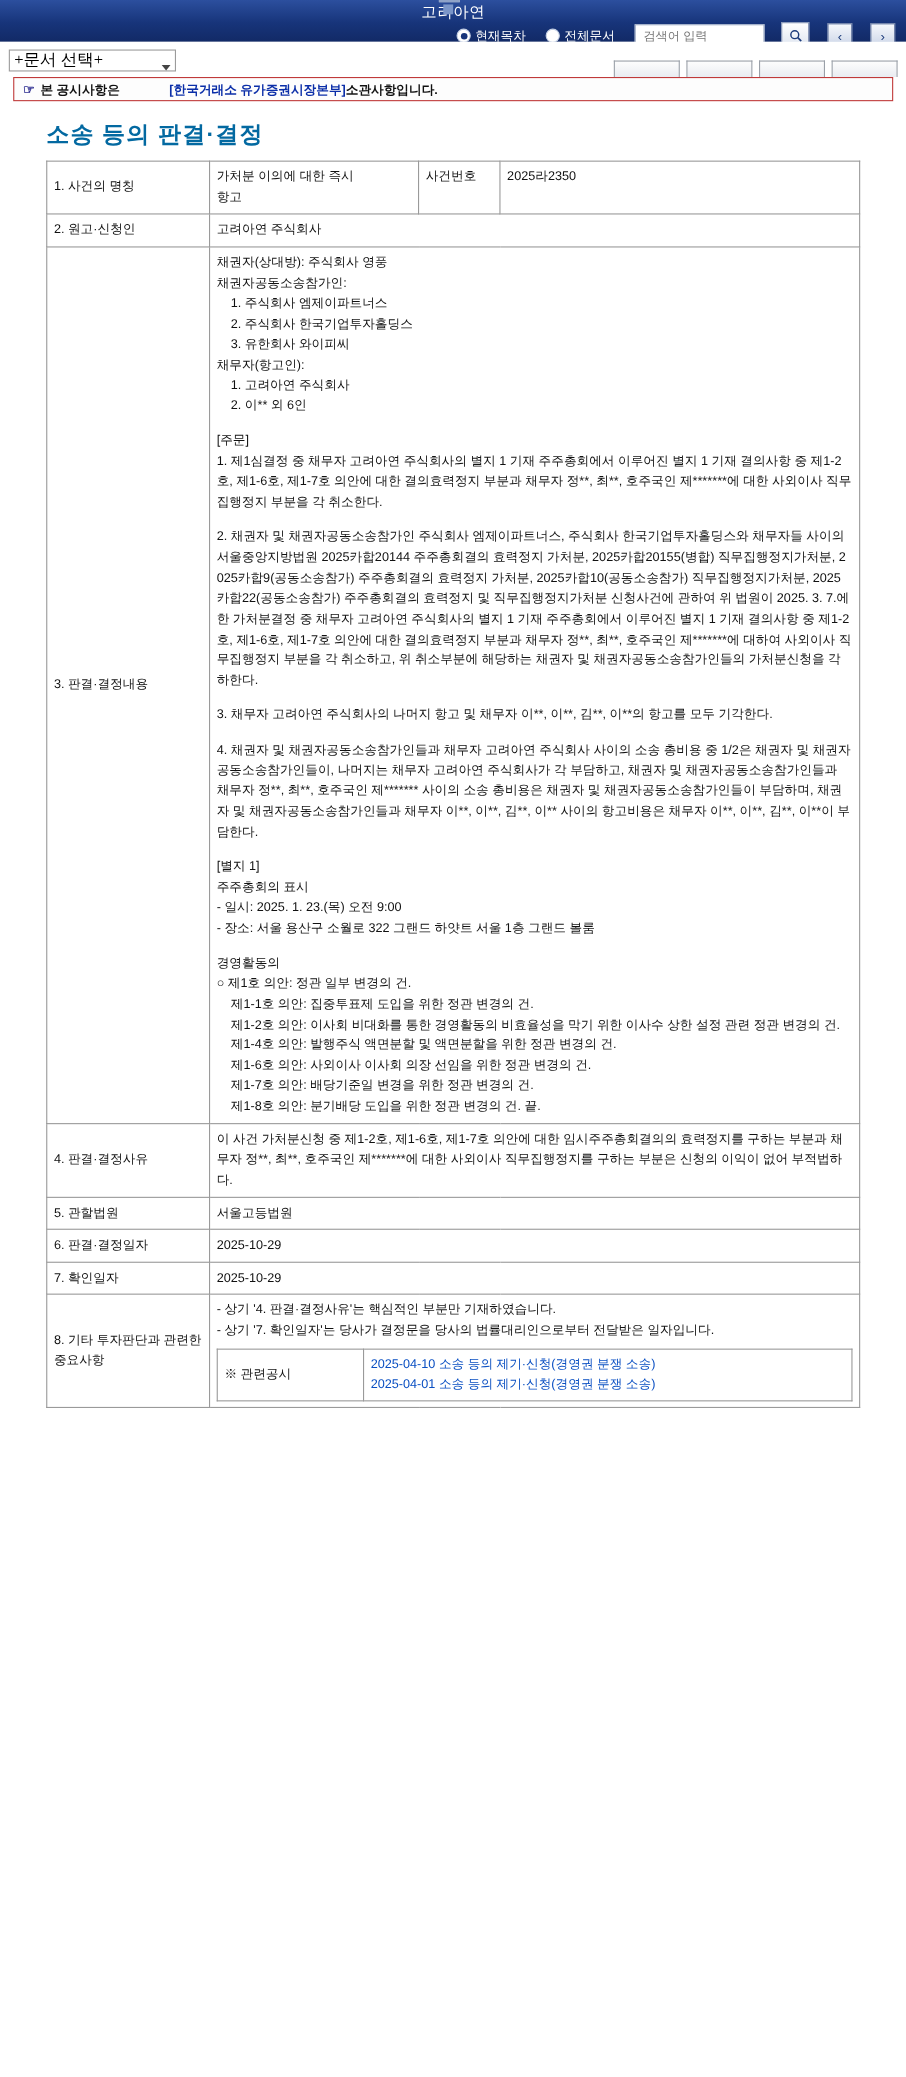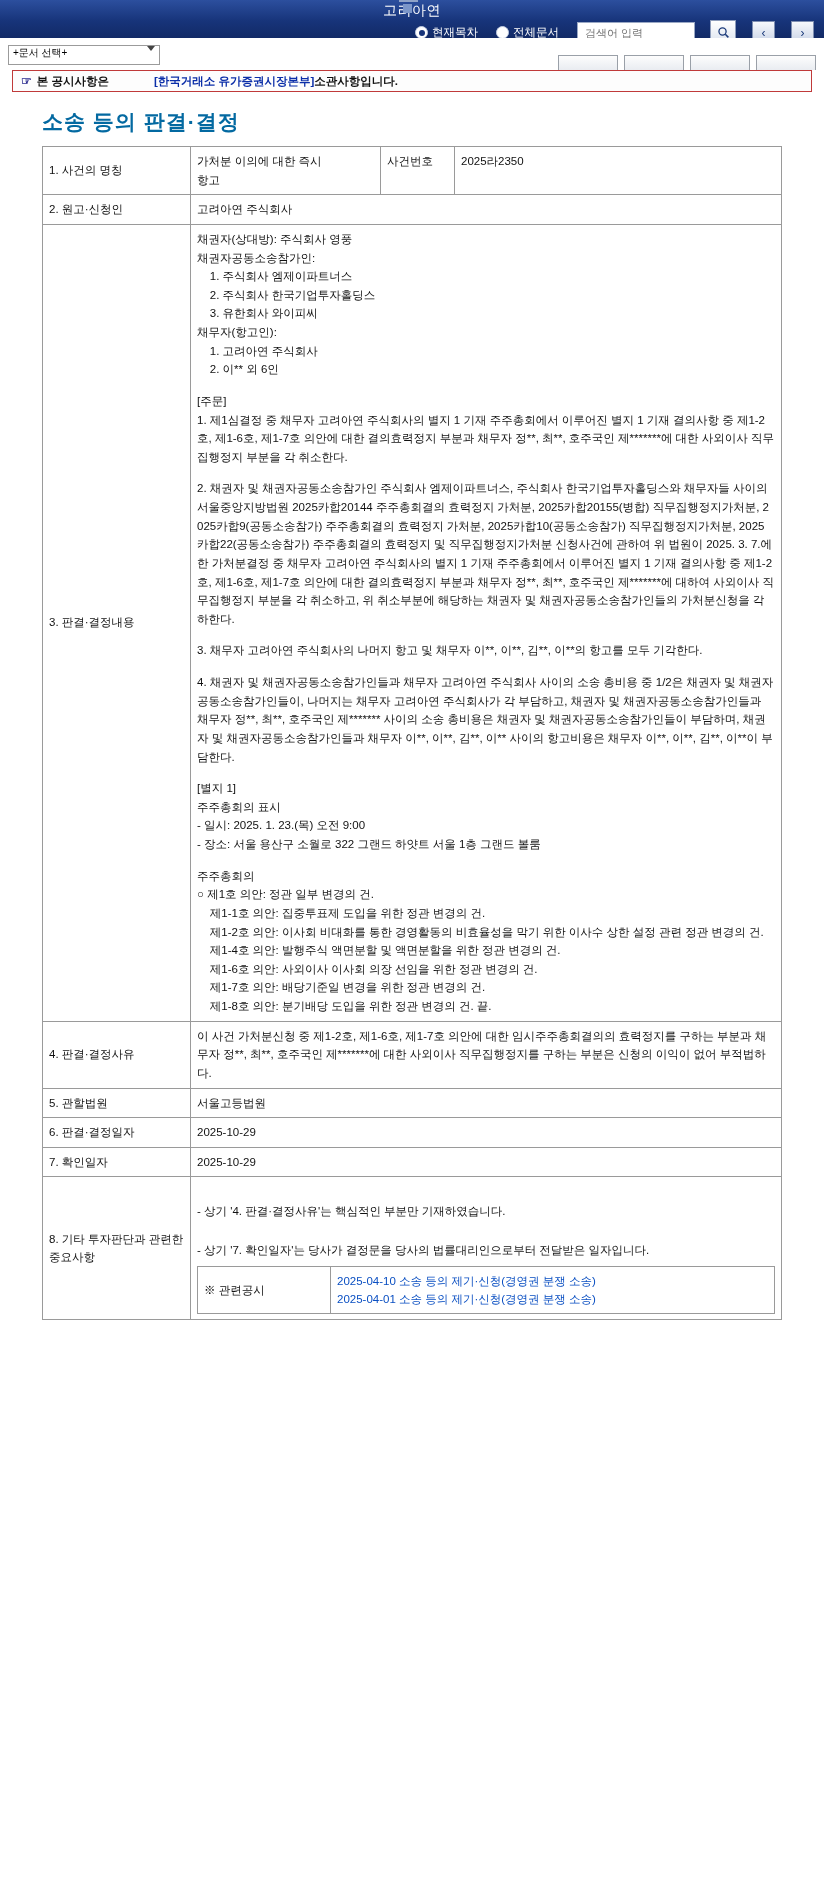--- a/index.html
+++ b/index.html
@@ -117,26 +117,27 @@
     padding: 4px 8px 0 8px;
     box-sizing: border-box;
     background: #ffffff;
     position: relative;
   }
   .docselect {
     width: 152px;
     height: 20px;
     border: 1px solid #9b9b9b;
     background: #ffffff;
-    font-size: 10px;
-    display: flex;
-    align-items: flex-start;
+    font-size: 15px;
+    display: flex;
+    align-items: flex-end;
     padding: 0 4px;
     box-sizing: border-box;
     position: relative;
+    font-family: Liberation Serif, serif;
   }
   .docselect .caret {
     margin-left: auto;
     border-left: 4px solid transparent;
     border-right: 4px solid transparent;
     border-top: 5px solid #444;
   }
 
   
   .strip-right {
@@ -223,21 +224,21 @@
     font-size: 11.5px;
     line-height: 1.6;
     vertical-align: middle;
   }
   table.inner td.inner-label { width: 120px; }
   .link {
     color: #0a4fc2;
     text-decoration: none;
     display: block;
   }
-  .notes { white-space: pre-wrap; margin-top: 20px; }
+  .notes { white-space: pre-wrap; }
 </style>
 </head>
 <body>
 
 <div class="topbar">
   <div class="logo-box"></div>
   <div class="corp">고려아연</div>
 
   <div class="right">
     <label class="radio-wrap">
@@ -326,21 +327,21 @@
       <div class="gap"></div>
       <div class="blk">3. 채무자 고려아연 주식회사의 나머지 항고 및 채무자 이**, 이**, 김**, 이**의 항고를 모두 기각한다.</div>
       <div class="gap"></div>
       <div class="blk">4. 채권자 및 채권자공동소송참가인들과 채무자 고려아연 주식회사 사이의 소송 총비용 중 1/2은 채권자 및 채권자공동소송참가인들이, 나머지는 채무자 고려아연 주식회사가 각 부담하고, 채권자 및 채권자공동소송참가인들과 채무자 정**, 최**, 호주국인 제******* 사이의 소송 총비용은 채권자 및 채권자공동소송참가인들이 부담하며, 채권자 및 채권자공동소송참가인들과 채무자 이**, 이**, 김**, 이** 사이의 항고비용은 채무자 이**, 이**, 김**, 이**이 부담한다.</div>
       <div class="gap"></div>
       <div class="blk">[별지 1]</div>
       <div class="blk">주주총회의 표시</div>
       <div class="blk">- 일시: 2025. 1. 23.(목) 오전 9:00</div>
       <div class="blk">- 장소: 서울 용산구 소월로 322 그랜드 하얏트 서울 1층 그랜드 볼룸</div>
       <div class="gap"></div>
-      <div class="blk">주주총회의</div>
+      <div class="blk">경영활동의</div>
       <div class="blk">○ 제1호 의안: 정관 일부 변경의 건.
     제1-1호 의안: 집중투표제 도입을 위한 정관 변경의 건.
     제1-2호 의안: 이사회 비대화를 통한 경영활동의 비효율성을 막기 위한 이사수 상한 설정 관련 정관 변경의 건.
     제1-4호 의안: 발행주식 액면분할 및 액면분할을 위한 정관 변경의 건.
     제1-6호 의안: 사외이사 이사회 의장 선임을 위한 정관 변경의 건.
     제1-7호 의안: 배당기준일 변경을 위한 정관 변경의 건.
     제1-8호 의안: 분기배당 도입을 위한 정관 변경의 건. 끝.</div>
     </td>
   </tr>
 

